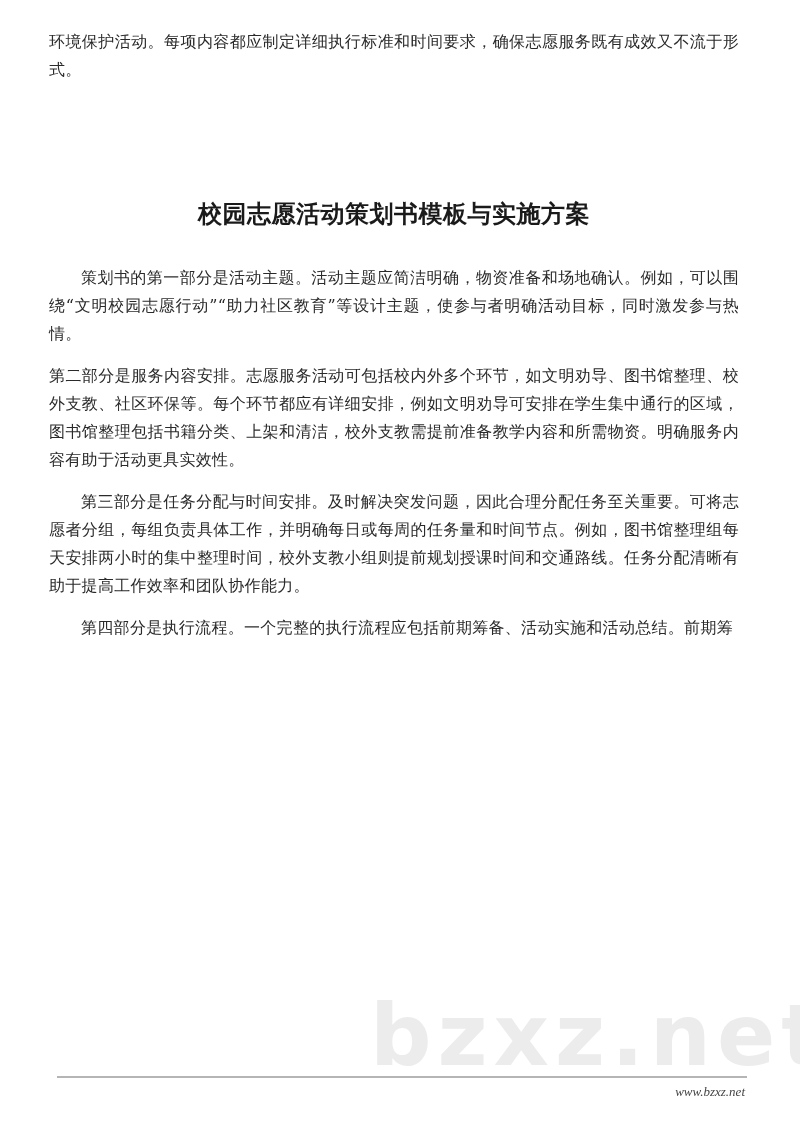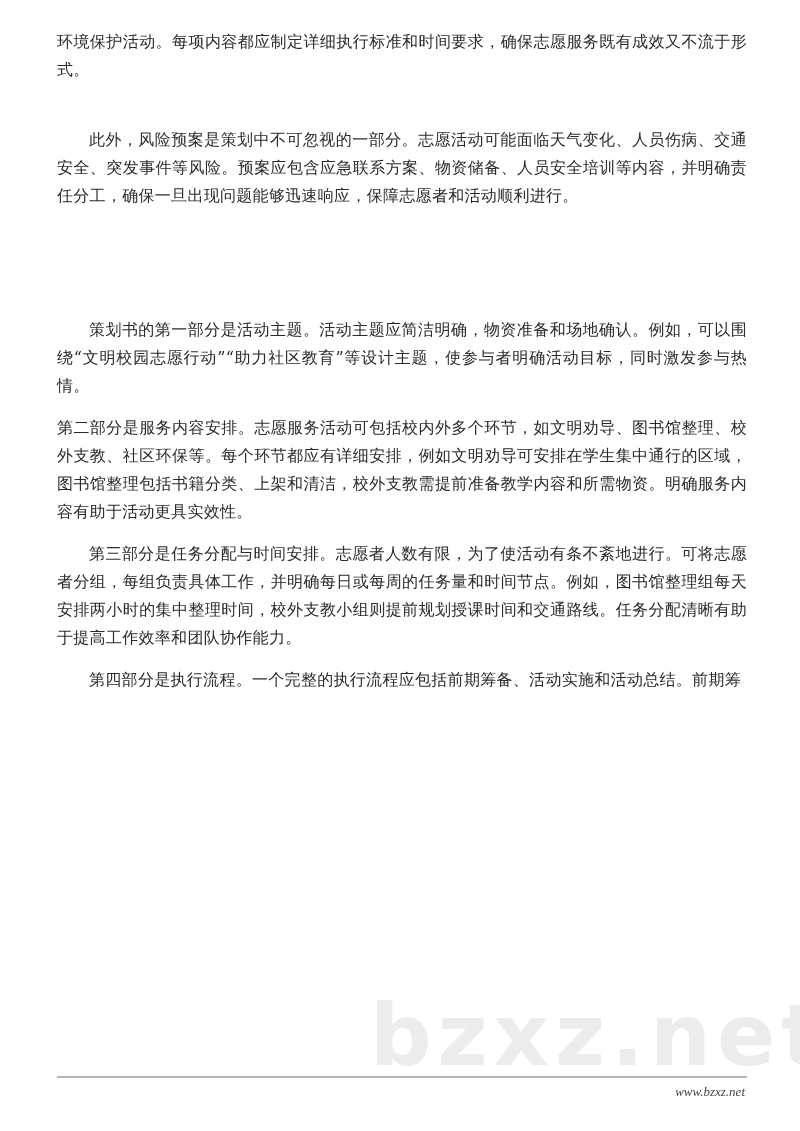--- a/index.html
+++ b/index.html
@@ -1,18 +1,18 @@
 <!DOCTYPE html>
 <html><head>
 <meta charset="utf-8">
 <style>
   html, body { margin:0; padding:0; background:#ffffff; }
   body { width:800px; height:1131px; position:relative; overflow:hidden;
          font-family:"DejaVu Serif","Liberation Serif",serif; color:#2a2a2a; }
-  .page { position:absolute; left:57px; top:28px; width:690px; }
+  .page { position:absolute; left:49px; top:28px; width:690px; }
   .para { margin:0; font-size:16px; line-height:28px; text-align:justify; letter-spacing:0.3px; }
   .para.indent { text-indent:2em; }
   .gap { height:14px; }
   .title { font-family:"DejaVu Sans","Liberation Sans",sans-serif; font-weight:bold;
            font-size:24px; text-align:center; margin:0; letter-spacing:0.5px; color:#1a1a1a; }
   .watermark { position:absolute; left:370px; top:985px; font-family:"DejaVu Sans","Liberation Sans",sans-serif;
                font-weight:bold; font-size:86px; color:#ececec; letter-spacing:6px; z-index:0; }
   .content { position:relative; z-index:1; }
   .footer-rule { position:absolute; left:57px; top:1076px; width:690px; height:2px; background:#b5b5b5; }
   .footer-url { position:absolute; right:55px; top:1084px; font-family:"Liberation Serif",serif;
@@ -21,30 +21,30 @@
 </head>
 <body>
 
 <div class="watermark">bzxz.net</div>
 
 <div class="page content">
   <p class="para">环境保护活动。每项内容都应制定详细执行标准和时间要求，确保志愿服务既有成效又不流于形式。</p>
   <div class="gap"></div>
   <div class="gap"></div>
   <div class="gap"></div>
-  <p class="para indent">此外，风险预案是策划中不可忽视的一部分。志愿活动可能面临天气变化、人员伤病、交通安全、突发事件等风险。预案应包含应急联系方案、物资储备、人员安全培训等内容，并明确责任分工，确保一旦出现问题能够迅速响应，保障志愿者和活动顺利进行。</p>
   <div class="gap"></div>
 
   <div style="height:58px"></div>
+  <h1 class="title">校园志愿活动策划书模板与实施方案</h1>
   <div style="height:20px"></div>
 
   <div class="gap"></div>
   <p class="para indent">策划书的第一部分是活动主题。活动主题应简洁明确，物资准备和场地确认。例如，可以围绕“文明校园志愿行动”“助力社区教育”等设计主题，使参与者明确活动目标，同时激发参与热情。</p>
   <div class="gap"></div>
   <p class="para">第二部分是服务内容安排。志愿服务活动可包括校内外多个环节，如文明劝导、图书馆整理、校外支教、社区环保等。每个环节都应有详细安排，例如文明劝导可安排在学生集中通行的区域，图书馆整理包括书籍分类、上架和清洁，校外支教需提前准备教学内容和所需物资。明确服务内容有助于活动更具实效性。</p>
   <div class="gap"></div>
-  <p class="para indent">第三部分是任务分配与时间安排。志愿者人数有限，为了使活动有条不紊地进行。可将志愿者分组，每组负责具体工作，并明确每日或每周的任务量和时间节点。例如，图书馆整理组每天安排两小时的集中整理时间，校外支教小组则提前规划授课时间和交通路线。任务分配清晰有助于提高工作效率和团队协作能力。</p>
+  <p class="para indent">第三部分是任务分配与时间安排。及时解决突发问题，因此合理分配任务至关重要。可将志愿者分组，每组负责具体工作，并明确每日或每周的任务量和时间节点。例如，图书馆整理组每天安排两小时的集中整理时间，校外支教小组则提前规划授课时间和交通路线。任务分配清晰有助于提高工作效率和团队协作能力。</p>
   <div class="gap"></div>
   <p class="para indent">第四部分是执行流程。一个完整的执行流程应包括前期筹备、活动实施和活动总结。前期筹</p>
 </div>
 
 <div class="footer-rule"></div>
 <div class="footer-url">www.bzxz.net</div>
 
 </body></html>

